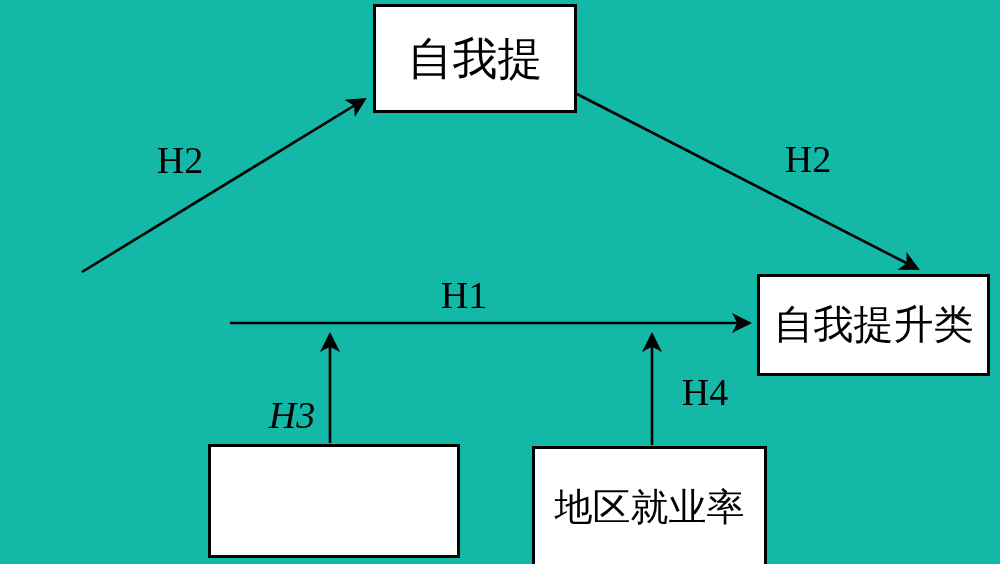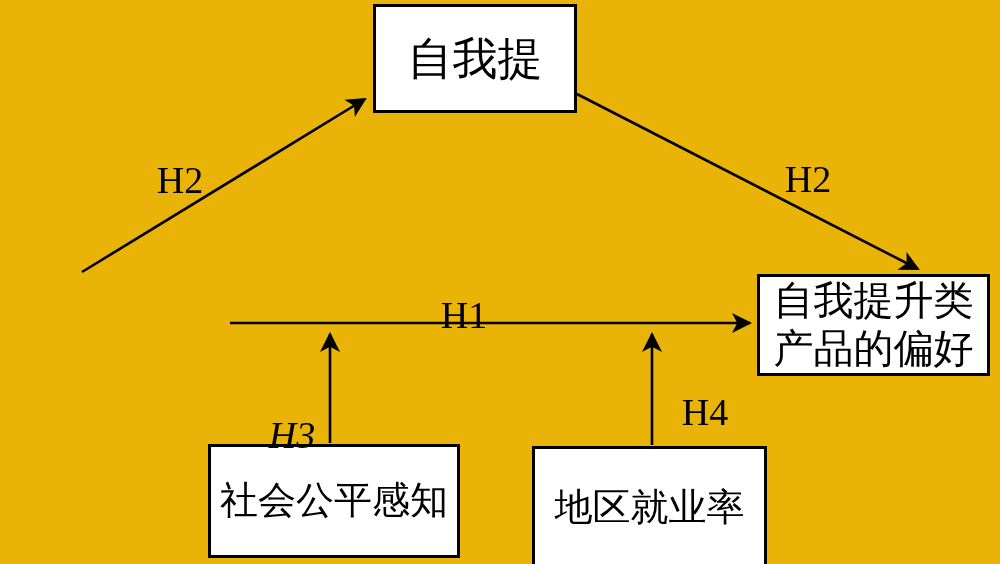--- a/index.html
+++ b/index.html
@@ -4,21 +4,21 @@
 <style>
   html, body {
     margin: 0;
     padding: 0;
     background: #ffffff;
   }
   #canvas {
     position: relative;
     width: 1000px;
     height: 564px;
-    background: #eab308;
+    background: #14b8a6;
     overflow: hidden;
     font-family: "Liberation Serif", "DejaVu Serif", serif;
     color: #000000;
   }
   #arrow-layer {
     position: absolute;
     left: 0;
     top: 0;
     width: 1000px;
     height: 564px;
@@ -63,21 +63,20 @@
     left: 532px; top: 446px;
     width: 235px; height: 124px;
     font-size: 38px;
   }
   .edge-label {
     position: absolute;
     transform: translate(-50%, -50%);
     font-size: 38px;
     font-family: "Liberation Serif", "DejaVu Serif", serif;
     white-space: nowrap;
-    margin-top: 20px;
   }
   #label-h2-left  { left: 180px; top: 160px; }
   #label-h2-right { left: 808px; top: 159px; }
   #label-h1       { left: 464px; top: 295px; }
   #label-h3       { left: 292px; top: 415px; font-style: italic; }
   #label-h4       { left: 705px; top: 392px; }
 </style>
 </head>
 <body>
 
@@ -96,25 +95,23 @@
     <line x1="652" y1="445" x2="652" y2="334" stroke="#000000" stroke-width="2.6" marker-end="url(#arrowhead)"></line>
   </svg>
 
   <div class="node" id="node-mediator">
     <span class="node-line">自我提</span>
   </div>
 
 
   <div class="node" id="node-dependent">
     <span class="node-line">自我提升类</span>
-    <span class="node-line">产品的偏好</span>
   </div>
 
   <div class="node" id="node-moderator1">
-    <span class="node-line">社会公平感知</span>
   </div>
 
   <div class="node" id="node-moderator2">
     <span class="node-line">地区就业率</span>
   </div>
 
   <div class="edge-label" id="label-h2-left">H2</div>
   <div class="edge-label" id="label-h2-right">H2</div>
   <div class="edge-label" id="label-h1">H1</div>
   <div class="edge-label" id="label-h3">H3</div>

